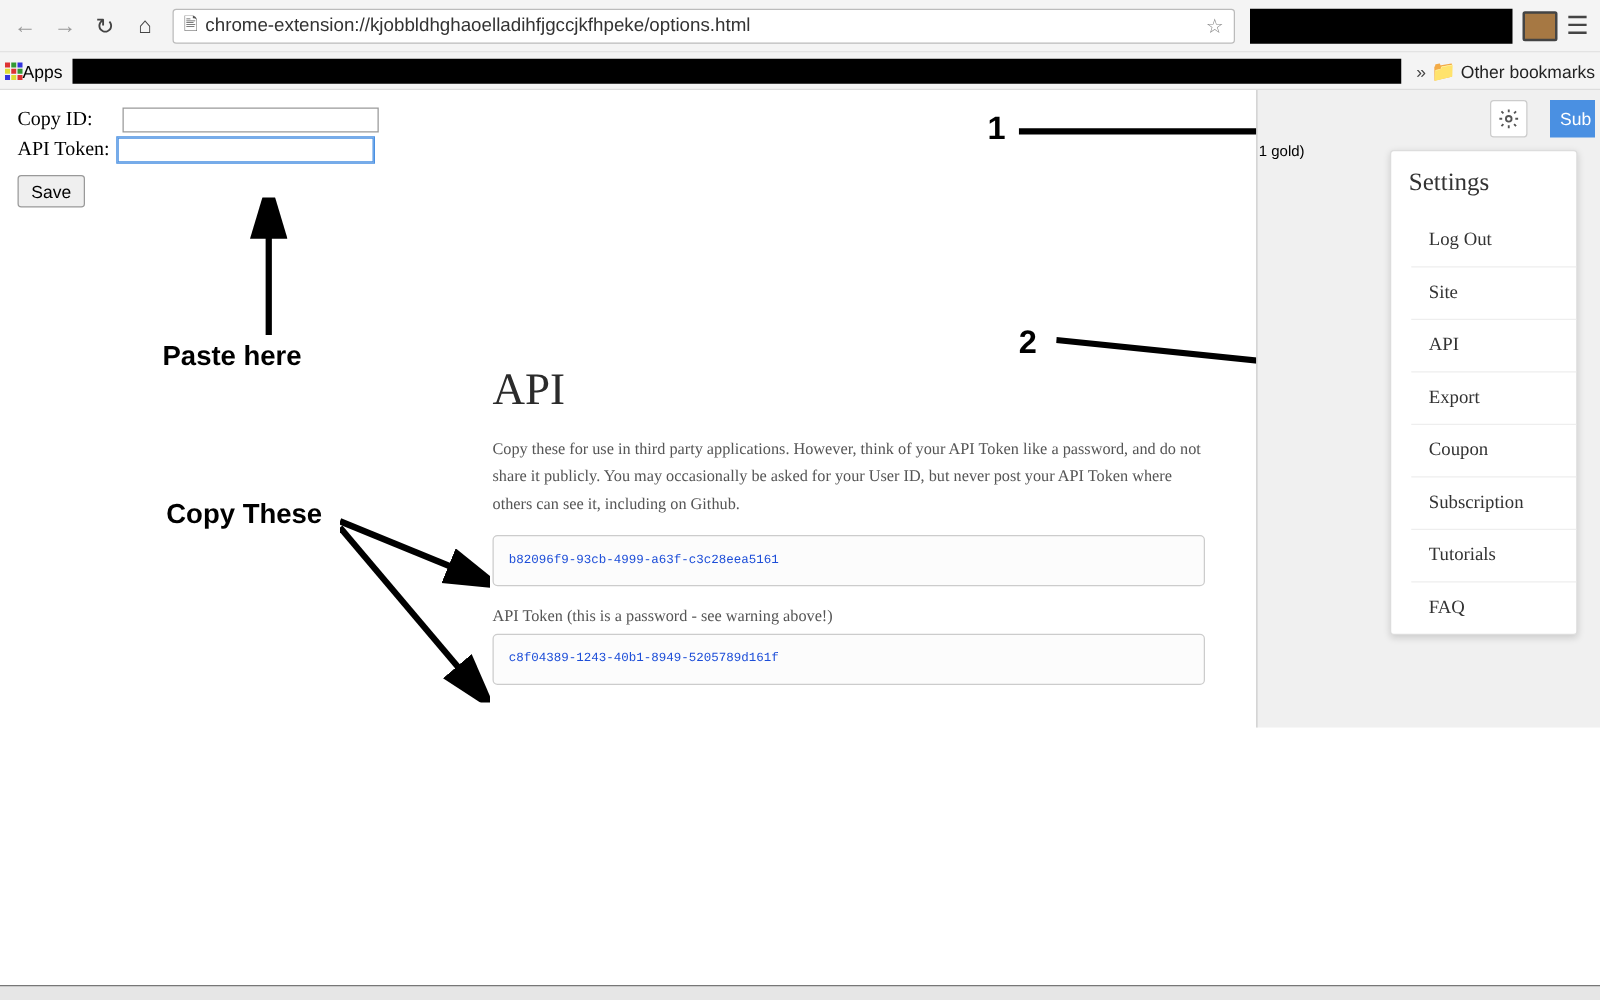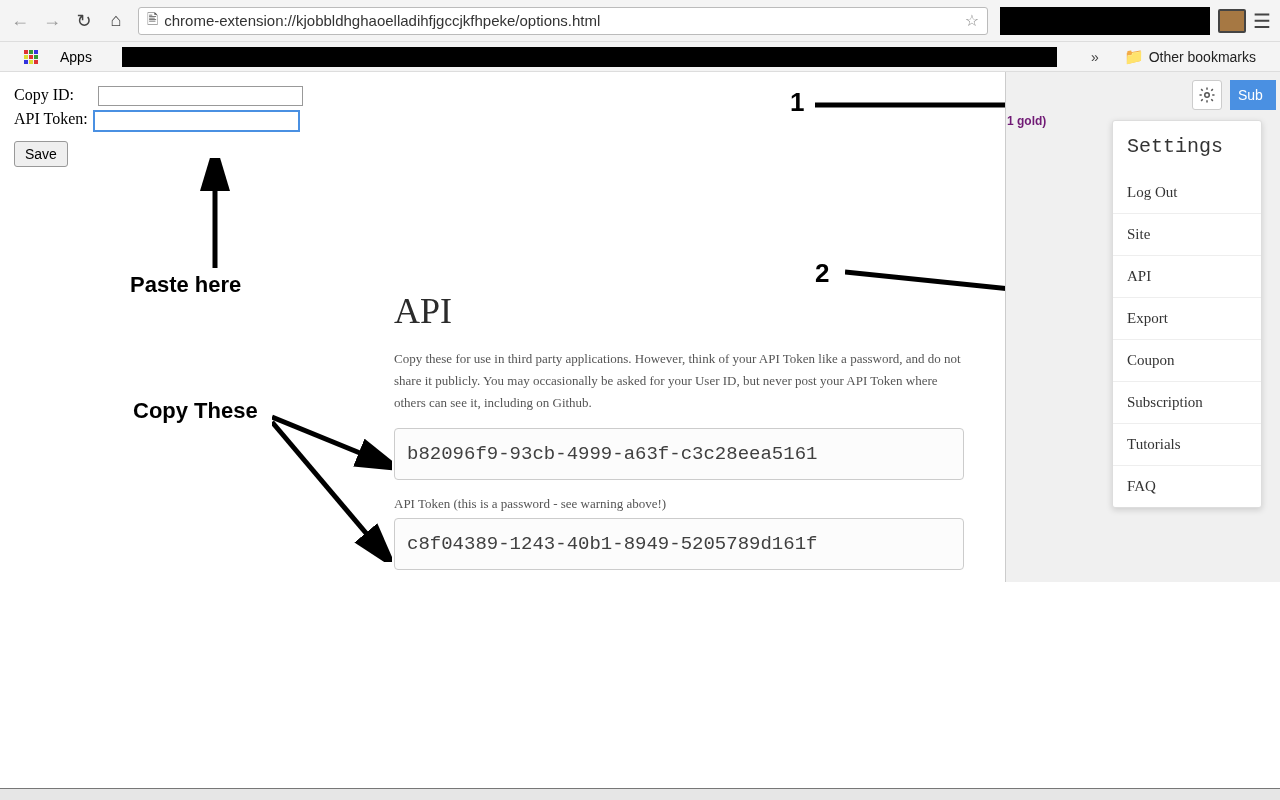--- a/index.html
+++ b/index.html
@@ -53,22 +53,22 @@
     .ext-blank { width: 210px; height: 28px; background: #000; margin-left:4px;}
     .ext-box { width: 28px; height: 24px; background: #a67843; border: 2px solid #444; border-radius:2px; margin-left:4px;}
     .hamburger { width: 24px; text-align:center; font-size: 20px; color:#444;}
 
     .bookmarks-bar {
       height: 30px;
       background: #f4f4f4;
       border-bottom: 1px solid #ddd;
       display: flex;
       align-items: center;
-      padding: 0 24px;
-      gap: 22px;
+      padding: 0 4px;
+      gap: 0;
     }
     .apps-ico {
       width: 14px; height: 14px;
       display: grid;
       grid-template-columns: repeat(3,1fr);
       grid-template-rows: repeat(3,1fr);
       gap: 1px;
     }
     .apps-ico span:nth-child(1){background:#d33;} .apps-ico span:nth-child(2){background:#393;} .apps-ico span:nth-child(3){background:#33d;}
     .apps-ico span:nth-child(4){background:#dd3;} .apps-ico span:nth-child(5){background:#d33;} .apps-ico span:nth-child(6){background:#393;}
@@ -148,41 +148,41 @@
       color: #555;
       margin-bottom: 6px;
       font-family: Georgia, serif;
     }
     .api-value {
       width: 100%;
       border: 1px solid #ccc;
       border-radius: 4px;
       padding: 14px 12px;
       font-family: ui-monospace, 'Courier New', monospace;
-      font-size: 19px;
-      color: #404040;
+      font-size: 10px;
+      color: #1d4ed8;
       background: #fcfcfc;
       margin-bottom: 16px;
     }
 
     
     .rt-overlay {
       position: absolute;
       right: 0; top: 0;
       width: 275px;
       height: 510px;
     }
     .site-bg {
       position:absolute; top:0; right:0; width:275px; height:510px;
       background: #f0f0f0;
       border-left: 1px solid #ccc;
     }
     .site-gold {
       position:absolute; top: 42px; left: 2px;
-      font-size: 12px; color:#701a75;font-weight:bold;
+      font-size: 12px; color:#000000;
     }
     .top-icons {
       position:absolute; top: 8px; right: 58px;
     }
     .gear-btn {
       width: 30px; height: 30px;
       display: inline-flex;
       align-items: center; justify-content: center;
       border: 1px solid #ccc;
       border-radius: 3px;
@@ -193,47 +193,48 @@
     }
     .sub-btn {
       position: absolute; top: 8px; right: 4px;
       height: 30px;
       background: #4a90e2;
       color: #fff;
       border: none;
       padding: 0 8px;
       font-size: 14px;
       overflow:hidden;
-      width: 46px;
+      width: 36px;
       text-align:left;
     }
 
     .dropdown {
       position: absolute;
       top: 48px;
       right: 18px;
       width: 150px;
       background: #fff;
       border: 1px solid #ddd;
       border-radius: 3px;
       box-shadow: 0 2px 6px rgba(0,0,0,.15);
     }
     .dropdown .dd-item {
       padding: 12px 14px;
       font-size: 15px;
       font-family: Georgia, serif;
       color: #333;
       border-bottom: 1px solid #eee;
       cursor: pointer;
+      margin-left: 16px;
     }
     .dropdown .dd-item:last-child { border-bottom: none; }
     .dropdown .dd-header {
       padding: 14px 14px;
       font-size: 20px;
-      font-family: Liberation Mono, monospace;
+      font-family: Liberation Serif, serif;
       color: #333;
     }
 
     .bottom-edge {
       position:absolute; bottom:0; left:0; right:0; height:12px; background:#e6e6e6;
       border-top:1px solid #777;
     }
     .left-edge {
       position:absolute; top:72px; bottom:0; left:0; width:6px; background:#ccc;
     }

